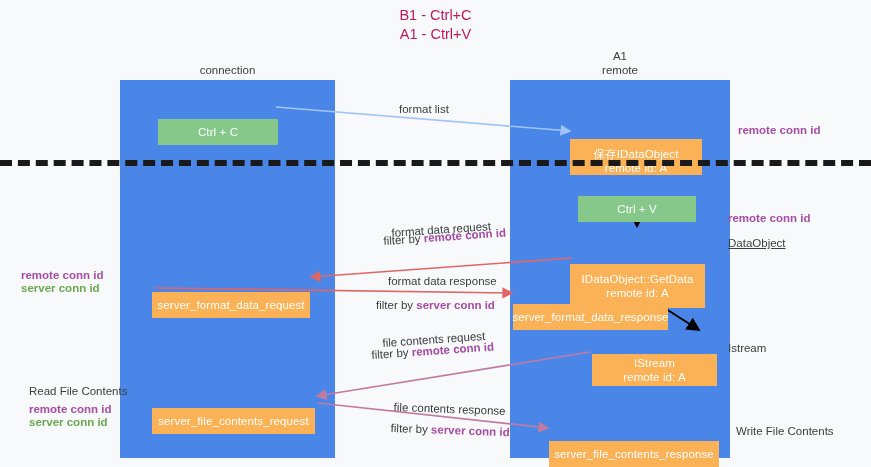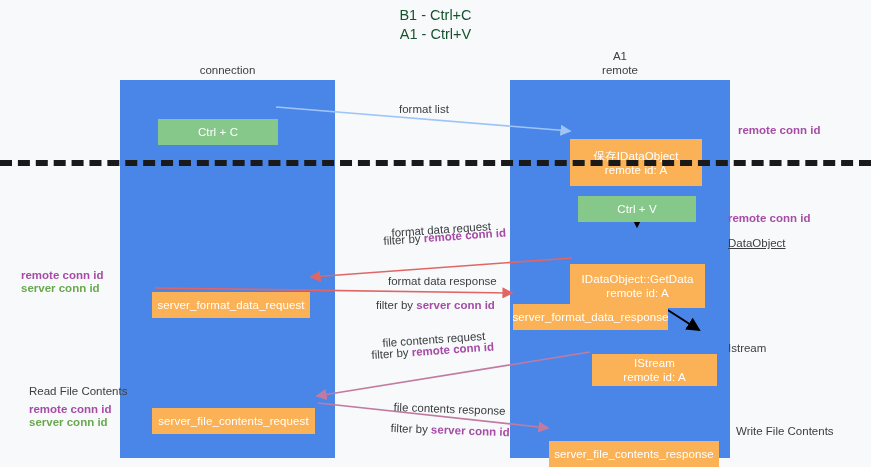--- a/index.html
+++ b/index.html
@@ -46,21 +46,21 @@
   .txt {
     position: absolute;
     font-size: 11.5px;
     color: #3c4043;
     line-height: 14px;
     white-space: nowrap;
   }
   .title {
     position: absolute;
     font-size: 14.5px;
-    color: #14532d;
+    color: #be185d;
     line-height: 19px;
     text-align: center;
     white-space: nowrap;
   }
   .hdr {
     position: absolute;
     font-size: 11.5px;
     color: #3c4043;
     line-height: 14px;
     text-align: center;
@@ -127,21 +127,21 @@
   <div class="title" style="left:0px; top:25px; width:871px;">A1 - Ctrl+V</div>
 
   <div class="hdr" style="left:120px; top:63px; width:215px;">connection</div>
   <div class="hdr" style="left:510px; top:49px; width:220px;">A1</div>
   <div class="hdr" style="left:510px; top:63px; width:220px;">remote</div>
 
   <div class="node green" style="left:158px; top:95px; width:120px; height:26px;">
     <span>Ctrl + C</span>
   </div>
 
-  <div class="node orange" style="left:570px; top:115px; width:132px; height:47px;">
+  <div class="node orange" style="left:570px; top:115px; width:132px; height:36px;justify-content:flex-end;">
     <span>保存IDataObject</span>
     <span>remote id: A</span>
   </div>
 
   <div class="node green" style="left:578px; top:172px; width:118px; height:26px;">
     <span>Ctrl + V</span>
   </div>
 
   <div class="node orange" style="left:570px; top:240px; width:135px; height:44px;">
     <span>IDataObject::GetData</span>

